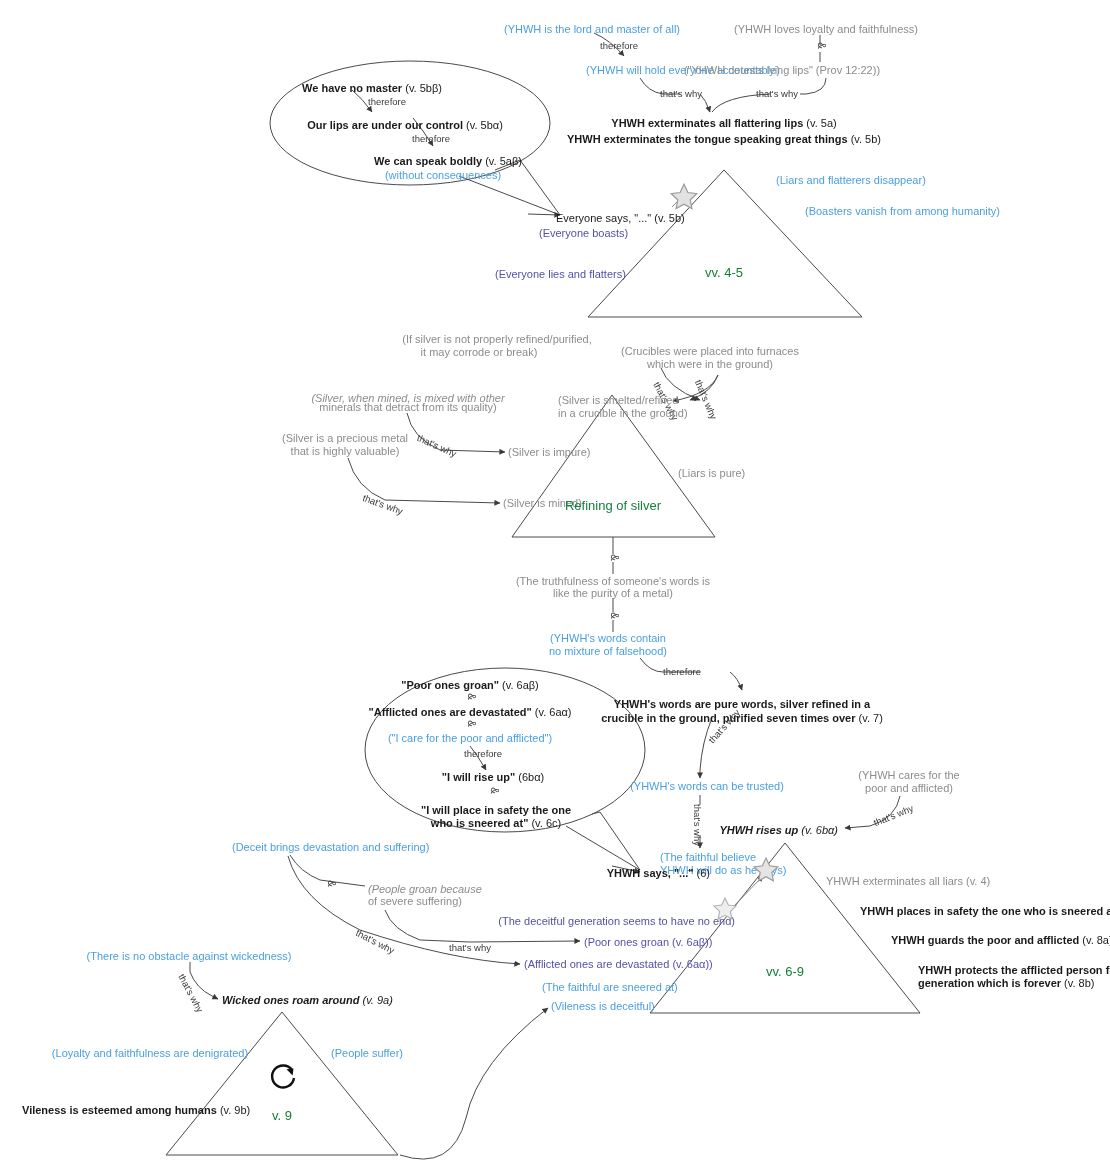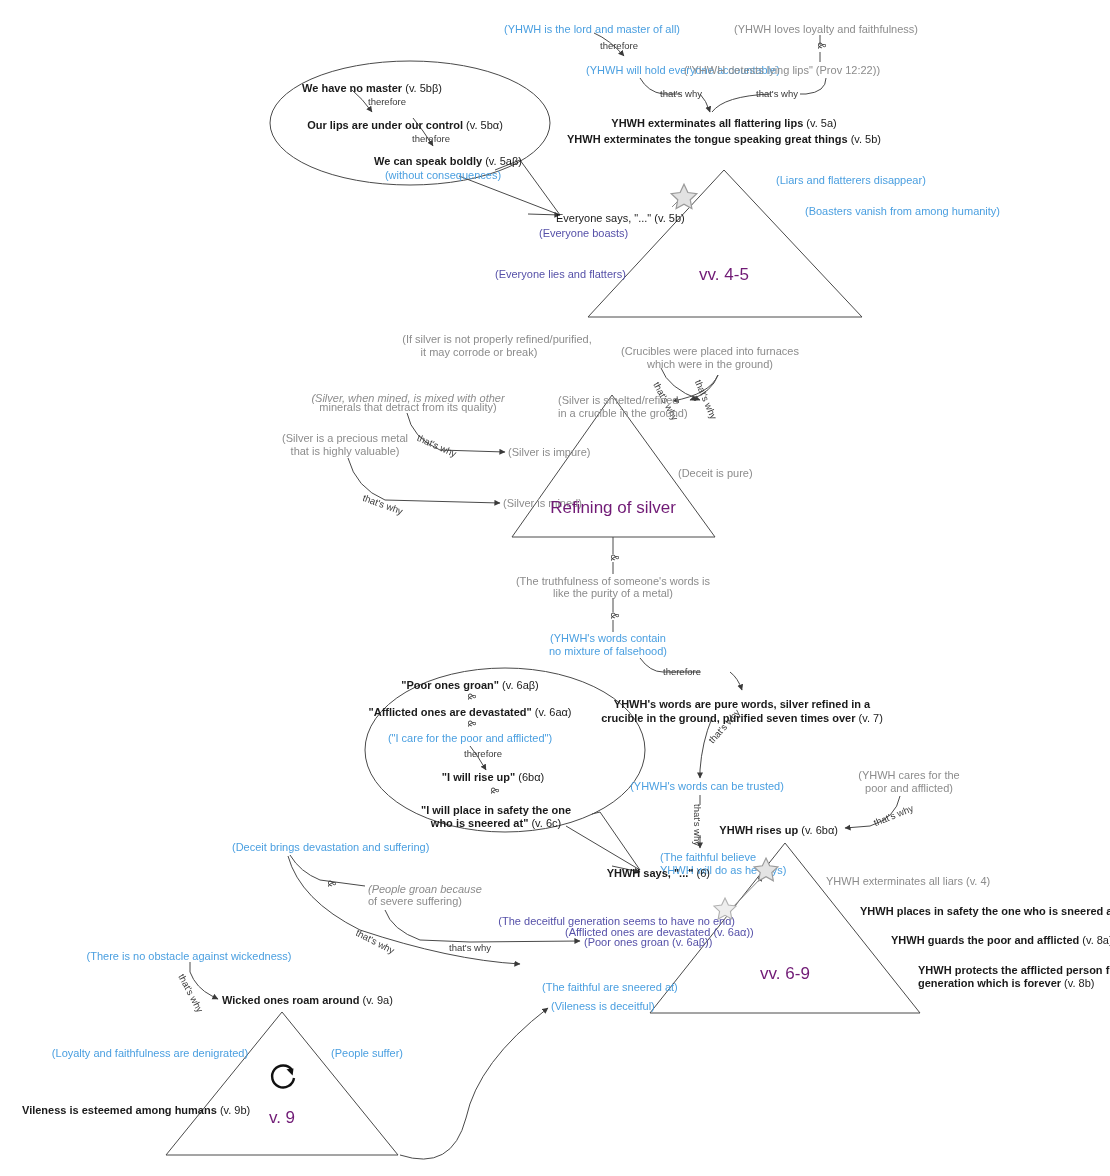--- a/index.html
+++ b/index.html
@@ -8,21 +8,21 @@
   #stage{position:absolute;left:0;top:0;width:1110px;height:1176px;}
   svg#wires{position:absolute;left:0;top:0;width:1110px;height:1176px;pointer-events:none;}
   .lbl{position:absolute;font-size:11px;line-height:13px;color:#1a1a1a;white-space:nowrap;}
   .lbl.ctr{transform:translateX(-50%);text-align:right;}
   .lbl.rgt{transform:translateX(-100%);text-align:right;}
   .bold{font-weight:bold;}
   .blue{color:#4a9fe0;}
   .purple{color:#5550a8;}
   .gray{color:#8c8c8c;}
   .ref{font-weight:normal;color:#1a1a1a;}
-  .tri-name{position:absolute;font-size:17px;color:#701a75;transform:translateX(-50%);}
+  .tri-name{position:absolute;font-size:13px;color:#15803d;transform:translateX(-50%);}
   .conn{position:absolute;font-size:9.5px;color:#3a3a3a;white-space:nowrap;}
   .conn.rot{transform-origin:left top;}
   .amp{position:absolute;font-size:10px;color:#3a3a3a;transform:translateX(-50%) rotate(90deg);}
   .star{position:absolute;}
   .cyc{position:absolute;font-size:34px;color:#111;line-height:1;}
 </style>
 </head>
 <body>
 
 <div id="stage">
@@ -150,21 +150,21 @@
 <div class="conn rot" style="left:420px;top:432px;transform:rotate(24deg);">that's why</div>
 
 <div class="lbl ctr gray" style="left:345px;top:432px;">(Silver is a precious metal</div>
 <div class="lbl ctr gray" style="left:345px;top:445px;">that is highly valuable)</div>
 <div class="conn rot" style="left:365px;top:492px;transform:rotate(20deg);">that's why</div>
 
 <div class="lbl gray" style="left:558px;top:394px;">(Silver is smelted/refined</div>
 <div class="lbl gray" style="left:558px;top:407px;">in a crucible in the ground)</div>
 <div class="lbl gray" style="left:508px;top:446px;">(Silver is impure)</div>
 <div class="lbl gray" style="left:503px;top:497px;">(Silver is mined)</div>
-<div class="lbl gray" style="left:678px;top:467px;">(Deceit is pure)</div>
+<div class="lbl gray" style="left:678px;top:467px;">(Liars is pure)</div>
 
 <div class="tri-name" style="left:613px;top:498px;">Refining of silver</div>
 
 <div class="amp" style="left:614px;top:552px;">&amp;</div>
 <div class="lbl ctr gray" style="left:613px;top:575px;">(The truthfulness of someone's words is</div>
 <div class="lbl ctr gray" style="left:613px;top:587px;">like the purity of a metal)</div>
 <div class="amp" style="left:614px;top:610px;">&amp;</div>
 <div class="lbl ctr blue" style="left:608px;top:632px;">(YHWH's words contain</div>
 <div class="lbl ctr blue" style="left:608px;top:645px;">no mixture of falsehood)</div>
 
@@ -186,35 +186,35 @@
 
 <div class="conn rot" style="left:706px;top:738px;transform:rotate(-48deg);">that's why</div>
 <div class="lbl ctr blue" style="left:707px;top:780px;">(YHWH's words can be trusted)</div>
 <div class="conn rot" style="left:703px;top:804px;transform:rotate(90deg);">that's why</div>
 <div class="lbl blue" style="left:660px;top:851px;">(The faithful believe</div>
 <div class="lbl blue" style="left:660px;top:864px;">YHWH will do as he says)</div>
 
 <div class="lbl ctr gray" style="left:909px;top:769px;">(YHWH cares for the</div>
 <div class="lbl ctr gray" style="left:909px;top:782px;">poor and afflicted)</div>
 <div class="conn rot" style="left:872px;top:818px;transform:rotate(-22deg);">that's why</div>
-<div class="lbl rgt bold" style="left:838px;top:824px;"><span>YHWH rises up</span><span class="ref"> (v. 6bα)</span></div>
+<div class="lbl rgt bold" style="left:838px;top:824px;font-style:italic;"><span>YHWH rises up</span><span class="ref"> (v. 6bα)</span></div>
 
 <div class="lbl rgt bold" style="left:710px;top:867px;"><span>YHWH says, "..."</span><span class="ref"> (6)</span></div>
 <div class="lbl rgt purple" style="left:735px;top:915px;">(The deceitful generation seems to have no end)</div>
 
 <div class="lbl blue" style="left:232px;top:841px;">(Deceit brings devastation and suffering)</div>
 <div class="amp" style="left:331px;top:878px;">&amp;</div>
 <div class="lbl gray" style="left:368px;top:883px;font-style:italic;">(People groan because</div>
 <div class="lbl gray" style="left:368px;top:895px;">of severe suffering)</div>
 
 <div class="conn rot" style="left:359px;top:927px;transform:rotate(27deg);">that's why</div>
 <div class="conn" style="left:449px;top:942px;">that's why</div>
 
 <div class="lbl purple" style="left:584px;top:936px;">(Poor ones groan (v. 6aβ))</div>
-<div class="lbl purple" style="left:524px;top:926px;margin-left:41px;">(Afflicted ones are devastated (v. 6aα))</div>
+<div class="lbl purple" style="left:524px;top:958px;">(Afflicted ones are devastated (v. 6aα))</div>
 <div class="lbl blue" style="left:542px;top:981px;">(The faithful are sneered at)</div>
 <div class="lbl blue" style="left:551px;top:1000px;">(Vileness is deceitful)</div>
 
 <div class="lbl gray" style="left:826px;top:875px;"><span>YHWH exterminates all liars</span><span> (v. 4)</span></div>
 <div class="lbl bold" style="left:860px;top:905px;"><span>YHWH places in safety the one who is sneered at</span></div>
 <div class="lbl bold" style="left:891px;top:934px;"><span>YHWH guards the poor and afflicted</span><span class="ref"> (v. 8a)</span></div>
 <div class="lbl bold" style="left:918px;top:964px;">YHWH protects the afflicted person from the</div>
 <div class="lbl bold" style="left:918px;top:977px;"><span>generation which is forever</span><span class="ref"> (v. 8b)</span></div>
 
 <div class="tri-name" style="left:785px;top:964px;">vv. 6-9</div>
@@ -225,21 +225,21 @@
       </svg>
 </div>
 <div class="star" style="left:712px;top:896px;">
   <svg width="26" height="26" viewBox="0 0 24 24">
         <path d="M12 1.8l3.1 6.6 7.1 .9-5.2 4.9 1.3 7.1-6.3-3.5-6.3 3.5 1.3-7.1-5.2-4.9 7.1-.9z" fill="#eeeeee" stroke="#b0b0b0" stroke-width="1"></path>
       </svg>
 </div>
 
 <div class="lbl ctr blue" style="left:189px;top:950px;">(There is no obstacle against wickedness)</div>
 <div class="conn rot" style="left:186px;top:972px;transform:rotate(62deg);">that's why</div>
-<div class="lbl bold" style="left:222px;top:994px;"><span>Wicked ones roam around</span><span class="ref"> (v. 9a)</span></div>
+<div class="lbl bold" style="left:222px;top:994px;font-style:italic;"><span>Wicked ones roam around</span><span class="ref"> (v. 9a)</span></div>
 
 <div class="lbl ctr blue" style="left:150px;top:1047px;">(Loyalty and faithfulness are denigrated)</div>
 <div class="lbl ctr blue" style="left:367px;top:1047px;">(People suffer)</div>
 <div class="lbl bold" style="left:22px;top:1104px;"><span>Vileness is esteemed among humans</span><span class="ref"> (v. 9b)</span></div>
 
 <div class="cyc" style="left:265px;top:1058px;">
   <svg width="36" height="36" viewBox="0 0 36 36">
     <path d="M27,12 A11,11 0 1 0 29,20" fill="none" stroke="#111" stroke-width="2.4"></path>
     <path d="M21.5,11.2 L28.5,10.5 L27.6,17.6 Z" fill="#111"></path>
   </svg>

